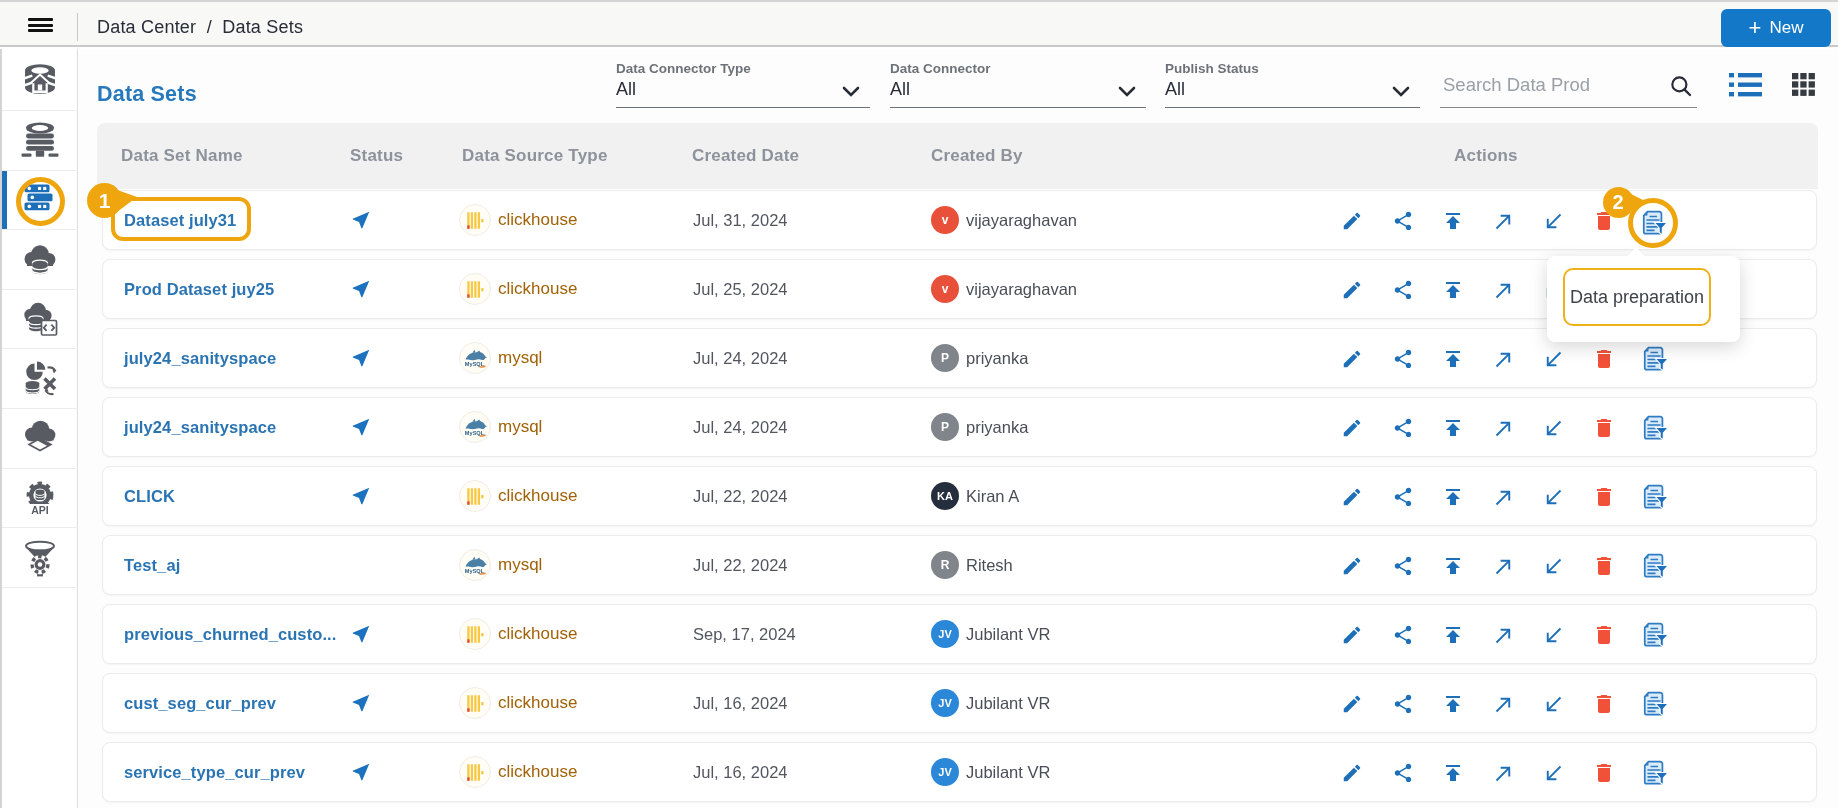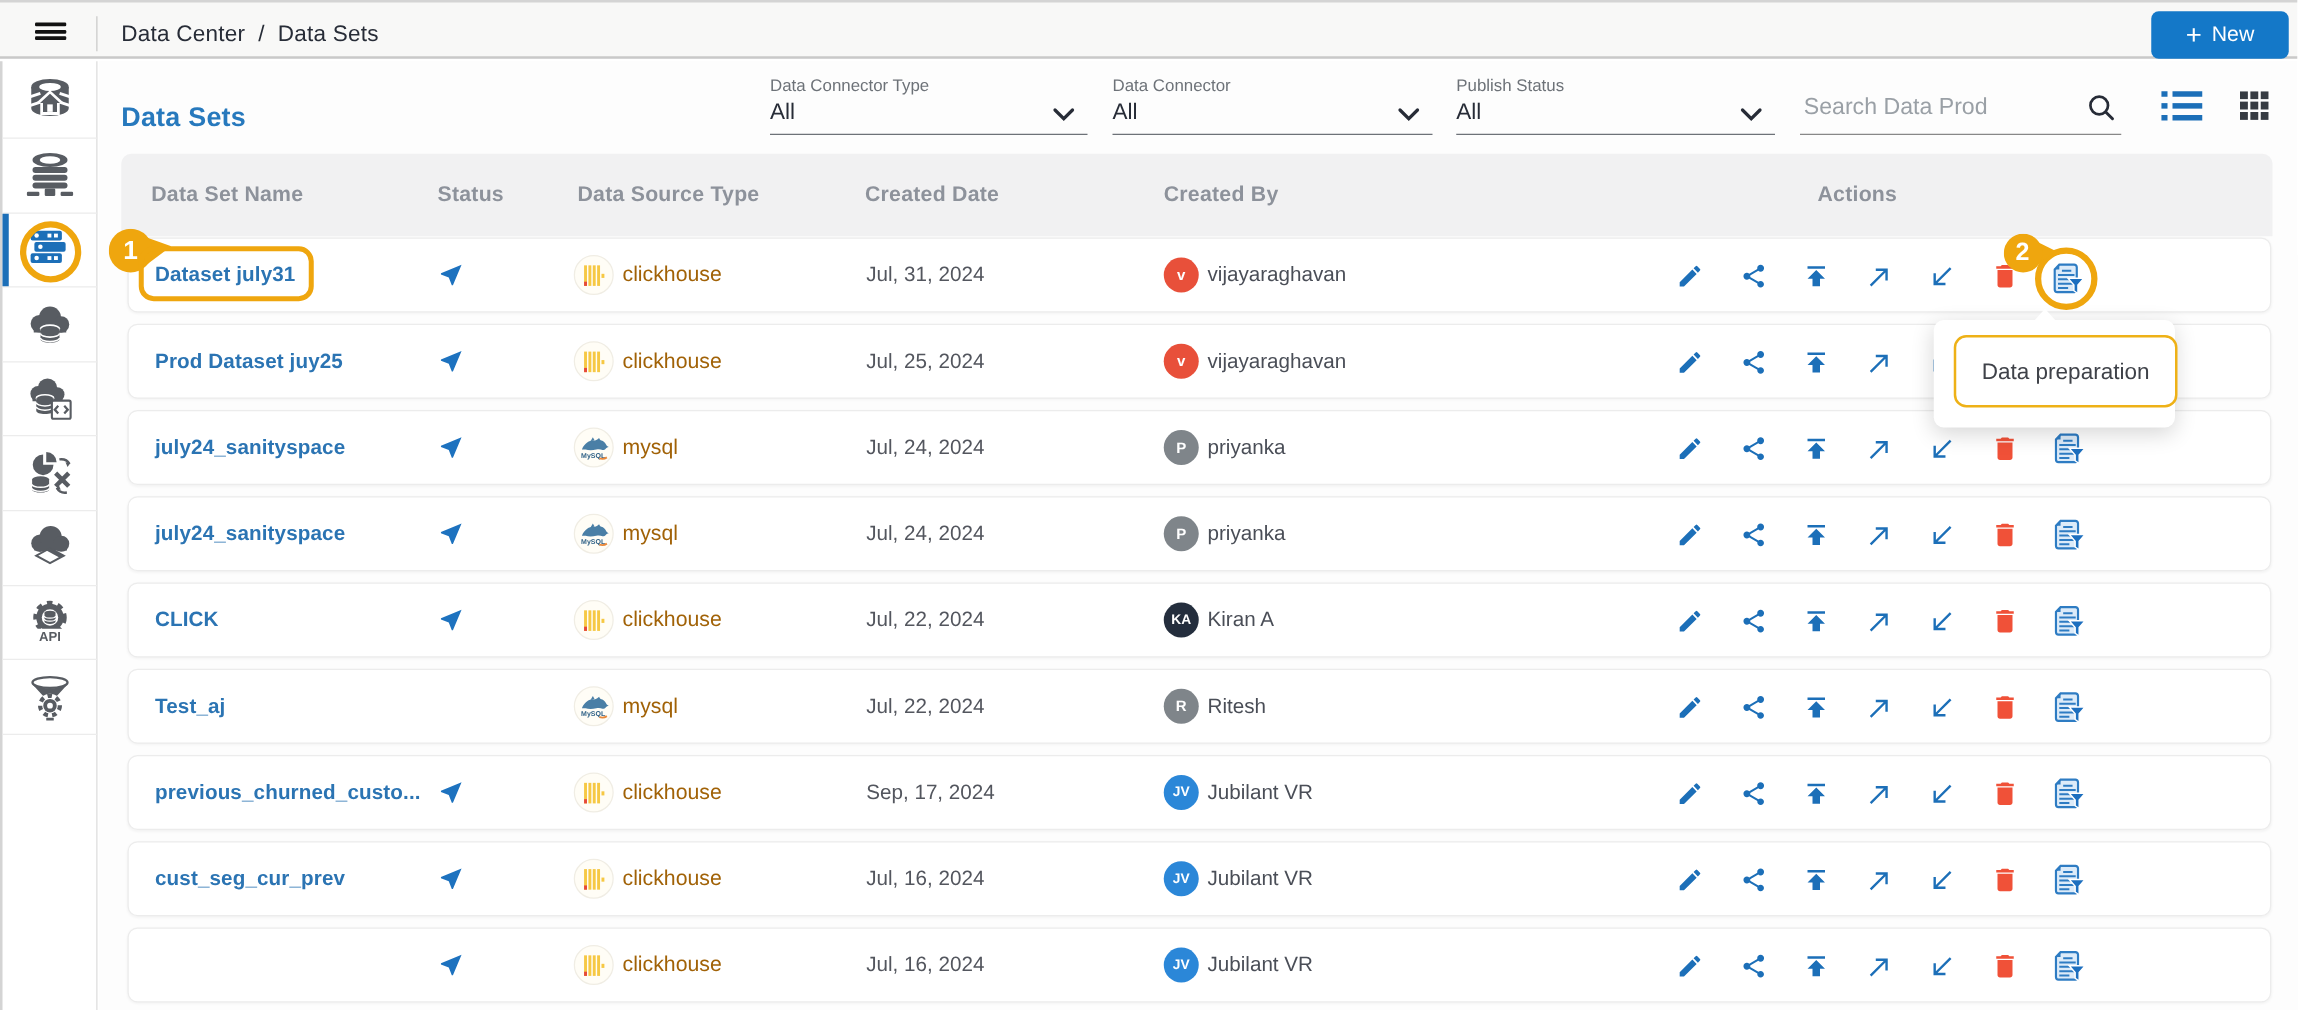--- a/index.html
+++ b/index.html
@@ -10,21 +10,21 @@
 .tbdiv { position:absolute; left:77px; top:11px; height:28px; width:1px; background:#c9c9c9; }
 .crumb { position:absolute; left:97px; top:3px; height:45px; line-height:45px; font-size:18px; color:#272c37; font-weight:500; letter-spacing:.2px; }
 .newbtn { position:absolute; left:1721px; top:7px; width:110px; height:38px; background:#1478c8; border-radius:6px; color:#fff; font-size:17px; text-align:center; line-height:37px; }
 .newbtn span { font-size:22px; font-weight:400; vertical-align:-2px; margin-right:8px; }
 
 .sidebar { position:absolute; left:0; top:49px; width:78px; height:759px; background:#fff; border-right:1.5px solid #ddd; border-left:2px solid #d4d4d4; }
 .scell { position:absolute; left:0; width:76px; height:59.6px; border-bottom:1px solid #ececec; display:flex; align-items:center; justify-content:center; }
 
 .content { position:absolute; left:79px; top:49px; width:1759px; height:759px; background:#fdfdfd; }
 .h1 { position:absolute; left:97px; top:82px; font-size:21.5px; font-weight:bold; color:#2779bd; letter-spacing:.2px; }
-.filter .lab { font-size:13.5px; color:#6d7278; }
+.filter .lab { font-size:13.5px; color:#6d7278;font-weight:bold; }
 .filter .val { font-size:18px; color:#272c37; margin-top:3px; }
 .filter { position:absolute; top:61px; border-bottom:1.5px solid #6d7278; height:47px; }
 .chev { position:absolute; top:24px; }
 .searchline { position:absolute; top:61px; height:47px; border-bottom:1.5px solid #888; }
 .searchline .ph { position:absolute; left:3px; top:13px; font-size:18.5px; color:#9aa0a6; }
 
 .thead { position:absolute; left:97px; top:123px; width:1721px; height:66px; background:#f1f1f2; border-radius:8px 8px 0 0; }
 .thead div { position:absolute; top:0; height:66px; line-height:66px; font-size:17px; font-weight:bold; color:#8d929b; letter-spacing:.2px; }
 .row { position:absolute; left:102px; width:1715px; height:60px; background:#fff; border:1px solid #ececec; border-radius:8px; box-shadow:0 1px 2px rgba(0,0,0,.04); }
 .row .nm { position:absolute; top:0; height:58px; line-height:58px; font-size:16.5px; font-weight:bold; color:#2b74b3; letter-spacing:.1px; }
@@ -32,21 +32,21 @@
 .row .dt { position:absolute; top:0; height:58px; line-height:58px; font-size:16.5px; color:#53565e; }
 .row .cby { position:absolute; top:0; height:58px; line-height:58px; font-size:16.5px; color:#4a4e57; }
 .row .av { position:absolute; top:15px; width:28px; height:28px; border-radius:50%; color:#fff; text-align:center; line-height:28px; font-weight:bold; }
 .row .ic { position:absolute; }
 .srcc { width:32px; height:32px; border-radius:50%; background:#fffdf6; border:1px solid #f0ede4; display:flex; align-items:center; justify-content:center; }
 
 .ring { position:absolute; border:5px solid #efa60e; border-radius:50%; background:transparent; }
 .badge { position:absolute; background:#efa60e; border-radius:50%; color:#fff; font-weight:bold; text-align:center; }
 .namebox { position:absolute; left:111px; top:197px; width:140px; height:44px; border:4.5px solid #efa60e; border-radius:12px; }
 .tooltip { position:absolute; left:1547px; top:256px; width:193px; height:86px; background:#fff; border-radius:8px; box-shadow:0 5px 18px rgba(0,0,0,.16); }
-.tooltip .inner { position:absolute; left:16px; top:12px; width:179px; height:58px; border:2.5px solid #eeb117; border-radius:10px; color:#3f4249; font-size:18px; text-align:center; line-height:54px; }
+.tooltip .inner { position:absolute; left:16px; top:12px; width:148px; height:58px; border:2.5px solid #eeb117; border-radius:10px; color:#3f4249; font-size:18px; text-align:center; line-height:54px; }
 .notch { position:absolute; left:1627px; top:247px; width:18px; height:10px; }
 .notch div { width:0; height:0; border-left:9px solid transparent; border-right:9px solid transparent; border-bottom:10px solid #fff; }
 </style></head>
 <body>
 <div class="content"></div>
 <div class="topbar">
   <div class="burger">
       <div></div>
       <div></div>
       <div></div>
@@ -580,20 +580,21 @@
         <path d="M6 19c0 1.1.9 2 2 2h8c1.1 0 2-.9 2-2V7H6v12zM19 4h-3.5l-1-1h-5l-1 1H5v2h14V4z" fill="#f05138"></path>
       </svg></div>
     <div class="ic" style="left:1536px;top:15px"><svg width="30" height="30" viewBox="0 0 26 26">
 <path d="M8.2 3.2 h10.3 a1.8 1.8 0 0 1 1.8 1.8 v15.5 a1.8 1.8 0 0 1-1.8 1.8 H6.8 a1.8 1.8 0 0 1-1.8-1.8 V6.6 z" fill="#dcebf9" stroke="#2e7cc3" stroke-width="1.5"></path>
 <path d="M8.2 3.2 v3.4 H5 z" fill="#2e7cc3"></path>
 <path d="M10 7.4h6.5 M7.3 10.4h11.4 M7.3 13.4h11.4 M7.3 16.4h11.4 M7.3 19.4h7" stroke="#2e7cc3" stroke-width="1.4" fill="none"></path>
 <path d="M14.2 12.6h11l-4.1 4.7v6l-2.8-2v-4z" fill="#1d6fbf" stroke="#fff" stroke-width="1"></path>
 </svg></div>
   </div>
 <div class="row" style="top:742px">
+    <div class="nm" style="left:21px">service_type_cur_prev</div>
     <div class="ic" style="left:247px;top:18px"><svg width="22" height="22" viewBox="0 0 24 24">
         <path d="M21 3L3 10.53v.98l6.84 2.65L12.48 21h.98L21 3z" fill="#1d72bf"></path>
       </svg></div>
     <div style="position:absolute;left:356px;top:13px">
       <div class="srcc">
         <svg width="31" height="31" viewBox="0 0 31 31">
           <rect x="7.5" y="7" width="2.4" height="17" fill="#f6c844"></rect>
           <rect x="11.1" y="7" width="2.4" height="17" fill="#f6c844"></rect>
           <rect x="14.7" y="7" width="2.4" height="17" fill="#f6c844"></rect>
           <rect x="18.3" y="7" width="2.4" height="17" fill="#f6c844"></rect>

